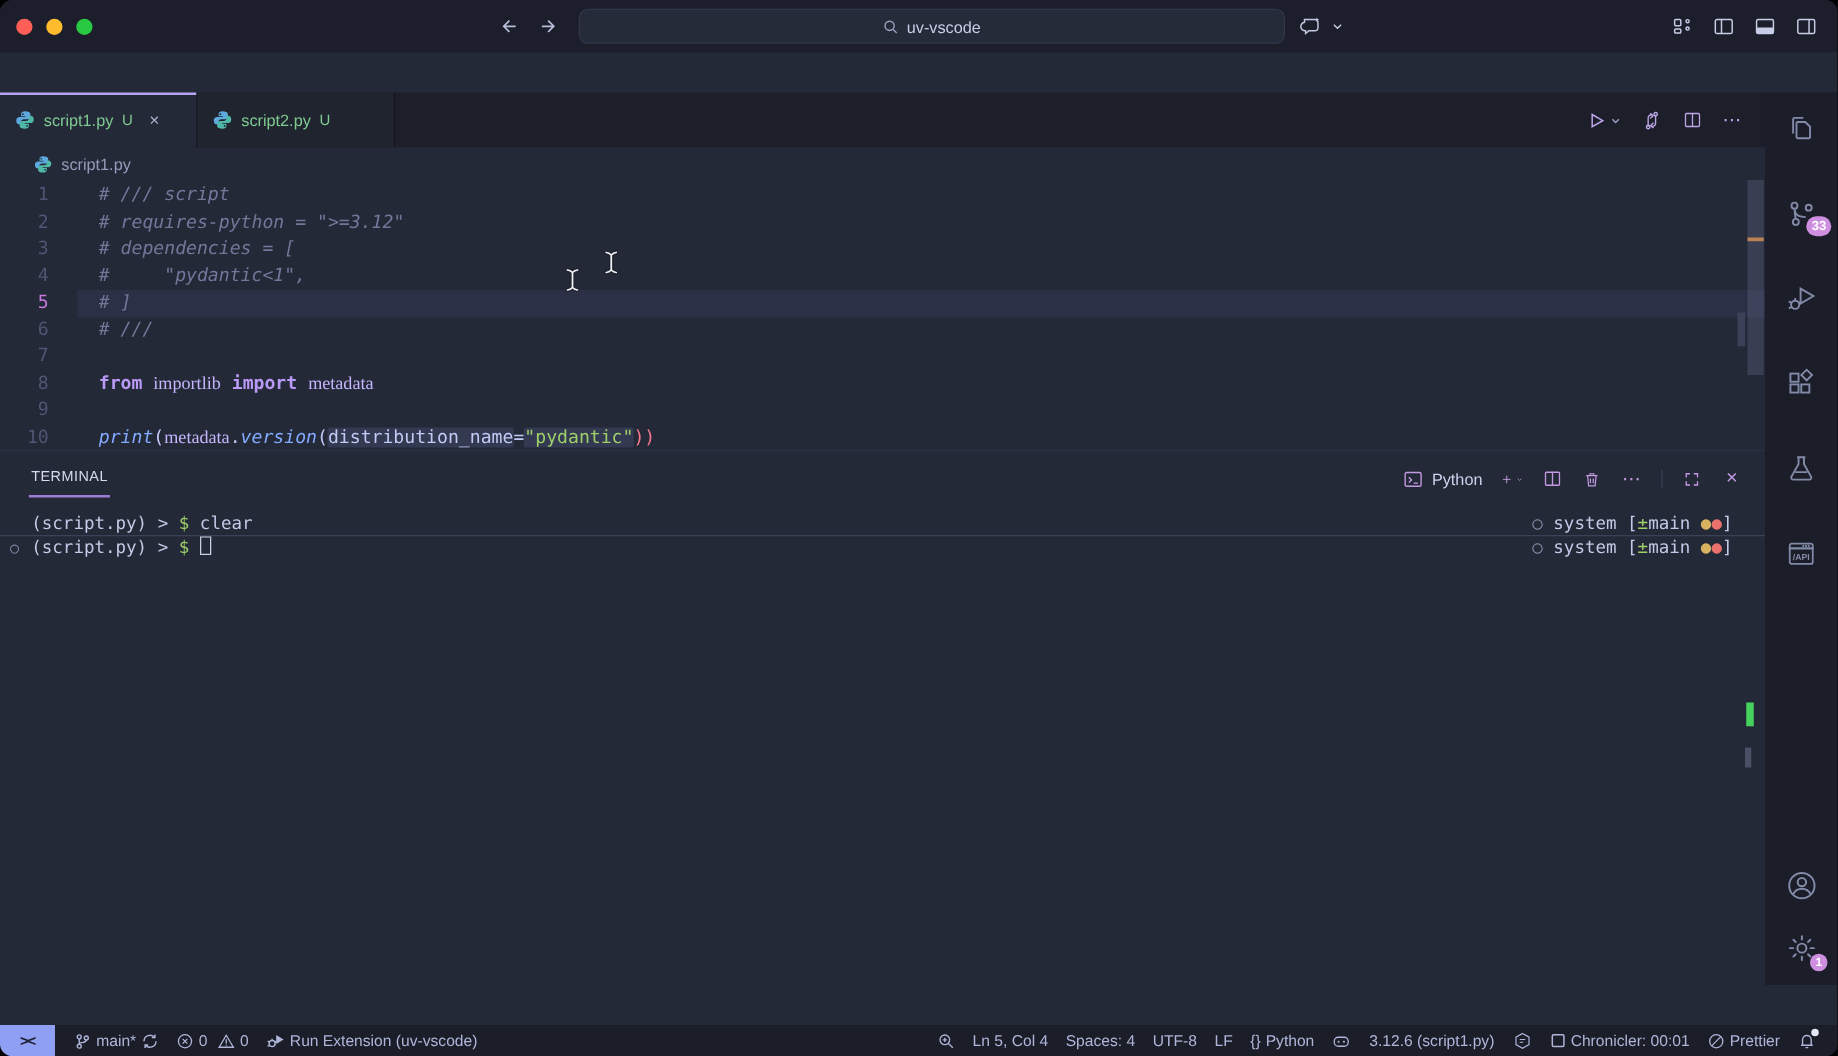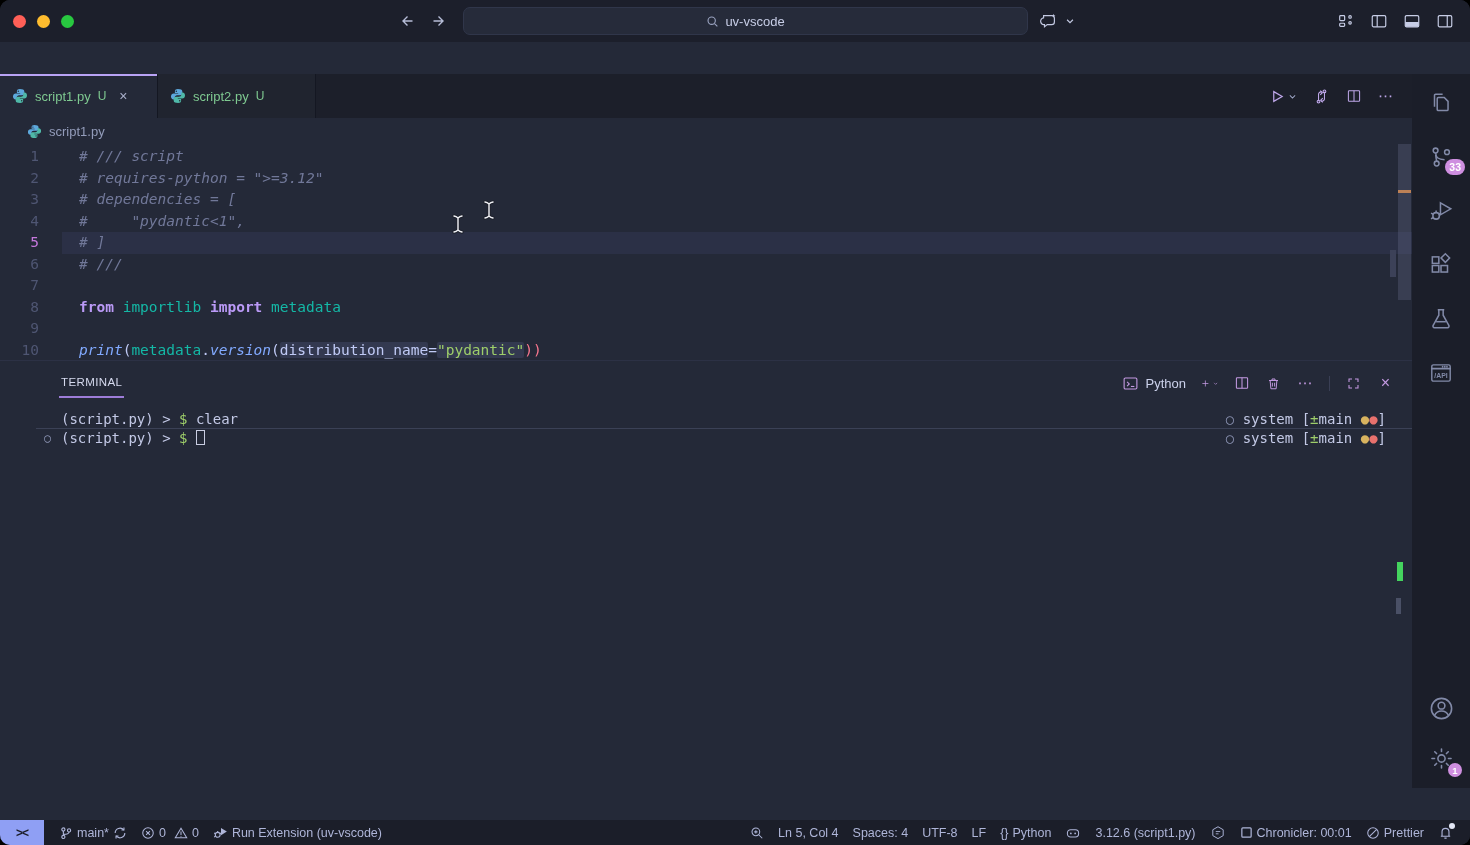--- a/index.html
+++ b/index.html
@@ -50,38 +50,38 @@
   .code-row.current .gutter { color:#c678dd; }
   .code-row .code { flex:1; color:#c0caf5; white-space:pre; padding-left:17px; }
   .code-row.current .code { background:#2b3046; }
   .lens-row { height:20px; line-height:20px; padding-left:79px; font-family:"Liberation Sans",sans-serif;
               font-size:12px; color:#767d9b; display:flex; align-items:center; gap:2px; }
   .lens-row .lens-link { display:flex; align-items:center; gap:1px; cursor:pointer; }
   .lens-sep { margin:0 6px; }
   .tok { font-style:normal; }
   .tok-comment { color:#717899; font-style:italic; }
   .tok-kw { color:#bb9af7;font-weight:bold; }
-  .tok-mod { color:#14b8a6; }
+  .tok-mod { color:#c4b5fd;font-family:Liberation Serif, serif; }
   .tok-fn { color:#82aaff; font-style:italic; }
   .tok-red { color:#f7768e; }
   .tok-fg { color:#c0caf5; }
   .tok-hl { background:#333950; border-radius:2px; }
   .tok-strhl { color:#9ece6a; background:#333950; border-radius:2px; }
 
   
   .ed-scroll-thumb { position:absolute; right:1px; top:0; width:13px; height:156px; background:rgba(110,120,150,.28); }
   .ed-marker-orange { position:absolute; right:1px; top:46px; width:13px; height:3px; background:#bd8156; }
   .ed-marker-gray { position:absolute; right:16px; top:106px; width:6px; height:27px; background:#3c4158; }
 
   
   .ibeam { position:absolute; }
 
   
   .panel { height:428px; flex-shrink:0; background:#242938; border-top:1px solid #2c3145;
-           display:flex; flex-direction:column; position:relative;padding-left:36px; }
+           display:flex; flex-direction:column; position:relative; }
   .panel-header { height:44px; display:flex; align-items:center; flex-shrink:0; padding:0 18px 0 25px; }
   .panel-tab { color:#d6daef; font-size:11.5px; letter-spacing:.4px; position:relative; padding-bottom:2px; }
   .panel-tab::after { content:""; position:absolute; left:-2px; right:-2px; bottom:-8px; height:2px; background:#9d7cd8; }
   .panel-actions { margin-left:auto; display:flex; align-items:center; gap:15px; color:#c49ae2; }
   .panel-actions .shell-label { display:flex; align-items:center; gap:7px; color:#ccd2ec; font-size:13px; }
   .panel-actions .icon { width:17px; height:17px; display:flex; align-items:center; justify-content:center; }
   .panel-actions .vsep { width:1px; height:15px; background:#3a3f55; }
 
   .term-body { flex:1; font-family:"DejaVu Sans Mono", monospace; font-size:14px; padding-top:5px; position:relative; }
   .term-row { height:18.5px; line-height:18.5px; display:flex; padding:0 26px 0 25px; white-space:pre; position:relative; }
@@ -91,21 +91,21 @@
   .term-gutter { position:absolute; left:8px; top:0; color:#8a92b2; font-size:12px; }
   .t-fg { color:#c3c9e6; } .t-bold { color:#d7dcf2; font-weight:bold; }
   .t-green { color:#9ece6a; } .t-yellow { color:#d8b35f; } .t-red { color:#e8716d; } .t-dim { color:#8a92b2; }
   .term-cursor { display:inline-block; width:9px; height:15px; border:1.5px solid #c9cde2; vertical-align:-2px; }
   .term-green-marker { position:absolute; right:9px; top:157px; width:6px; height:19px; background:#44d45e; }
   .term-scroll-thumb { position:absolute; right:11px; top:193px; width:5px; height:16px; background:#4a5066; }
 
   
   .activitybar { width:58px; background:#1b1e29; display:flex; flex-direction:column; align-items:center;
                  padding-top:13px; flex-shrink:0; }
-  .ab-item { width:32px; height:32px; margin-bottom:22px; display:flex; align-items:center; justify-content:center;
+  .ab-item { width:32px; height:32px; margin-bottom:36px; display:flex; align-items:center; justify-content:center;
              color:#828aa8; position:relative; cursor:pointer; }
   .ab-badge { position:absolute; right:-8px; bottom:-2px; background:#cf8fe0; color:#fff; font-size:10.5px;
               min-width:19px; height:16px; border-radius:9px; display:flex; align-items:center; justify-content:center;
               padding:0 4px; font-weight:bold; }
   .ab-badge.small { min-width:14px; width:14px; height:14px; right:-5px; bottom:-3px; font-size:9.5px; }
   .ab-spacer { margin-top:auto; }
   .ab-bottom { margin-bottom:14px; }
 
   
   .statusbar { height:25px; background:#1b1e29; display:flex; align-items:center; font-size:12.5px;

